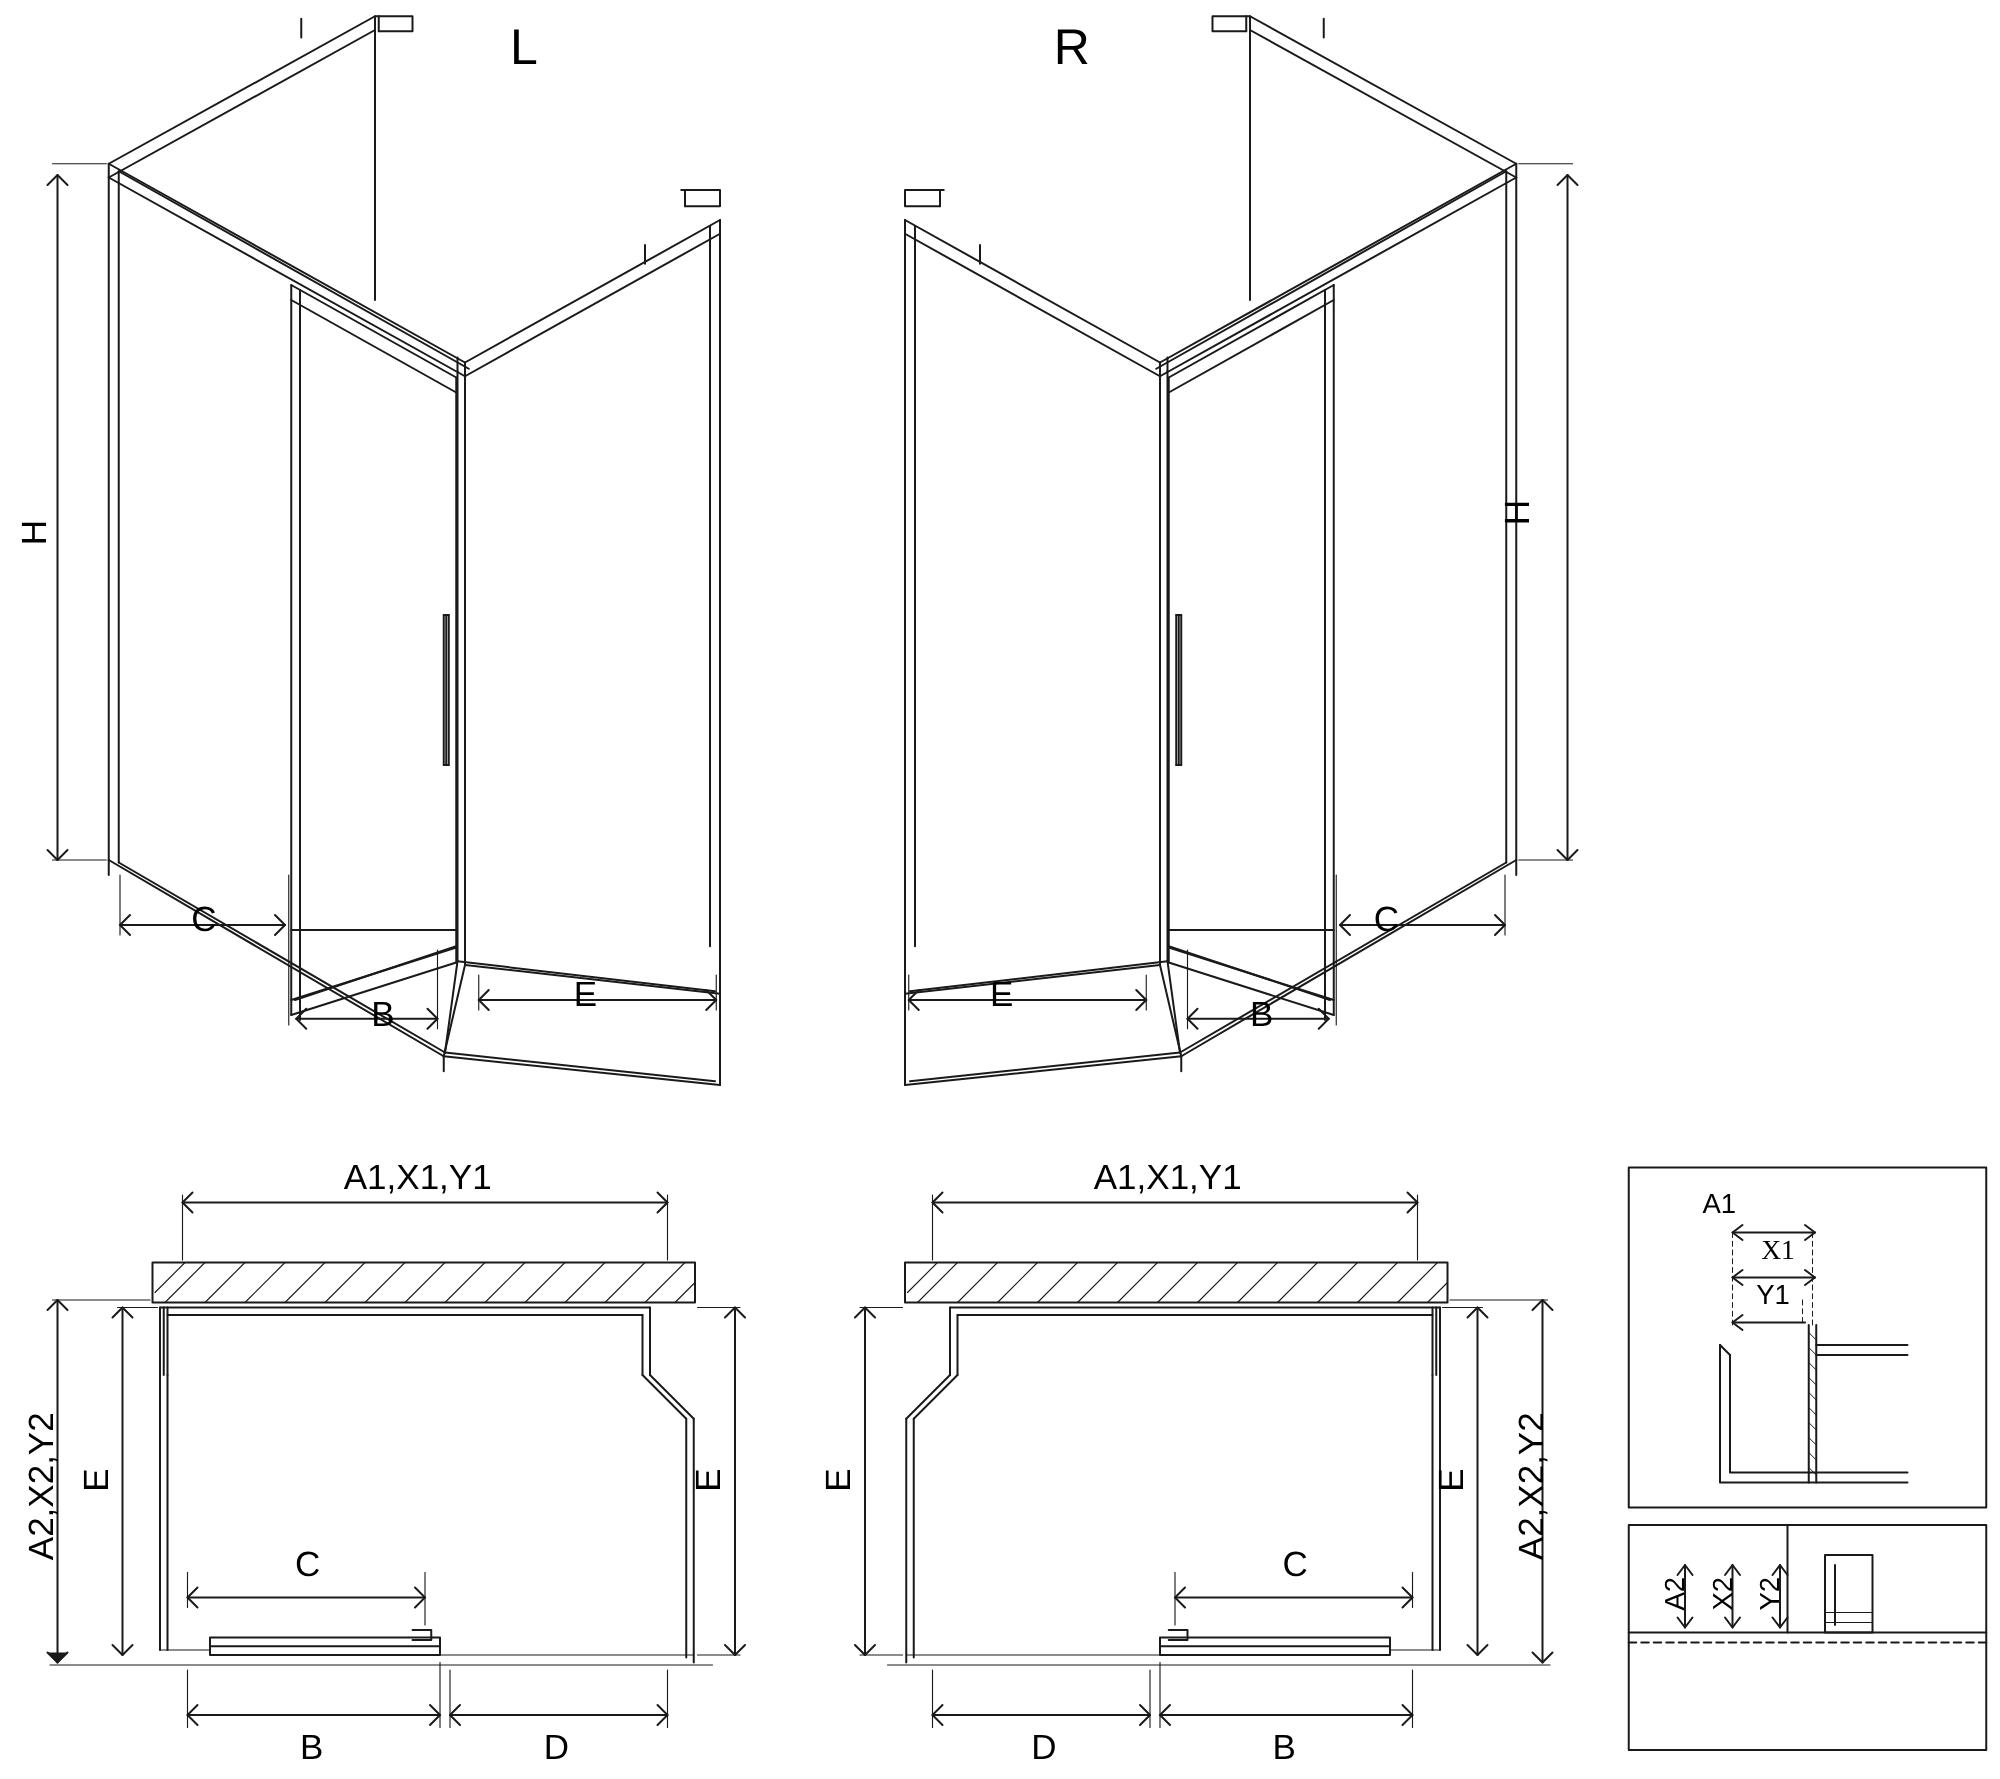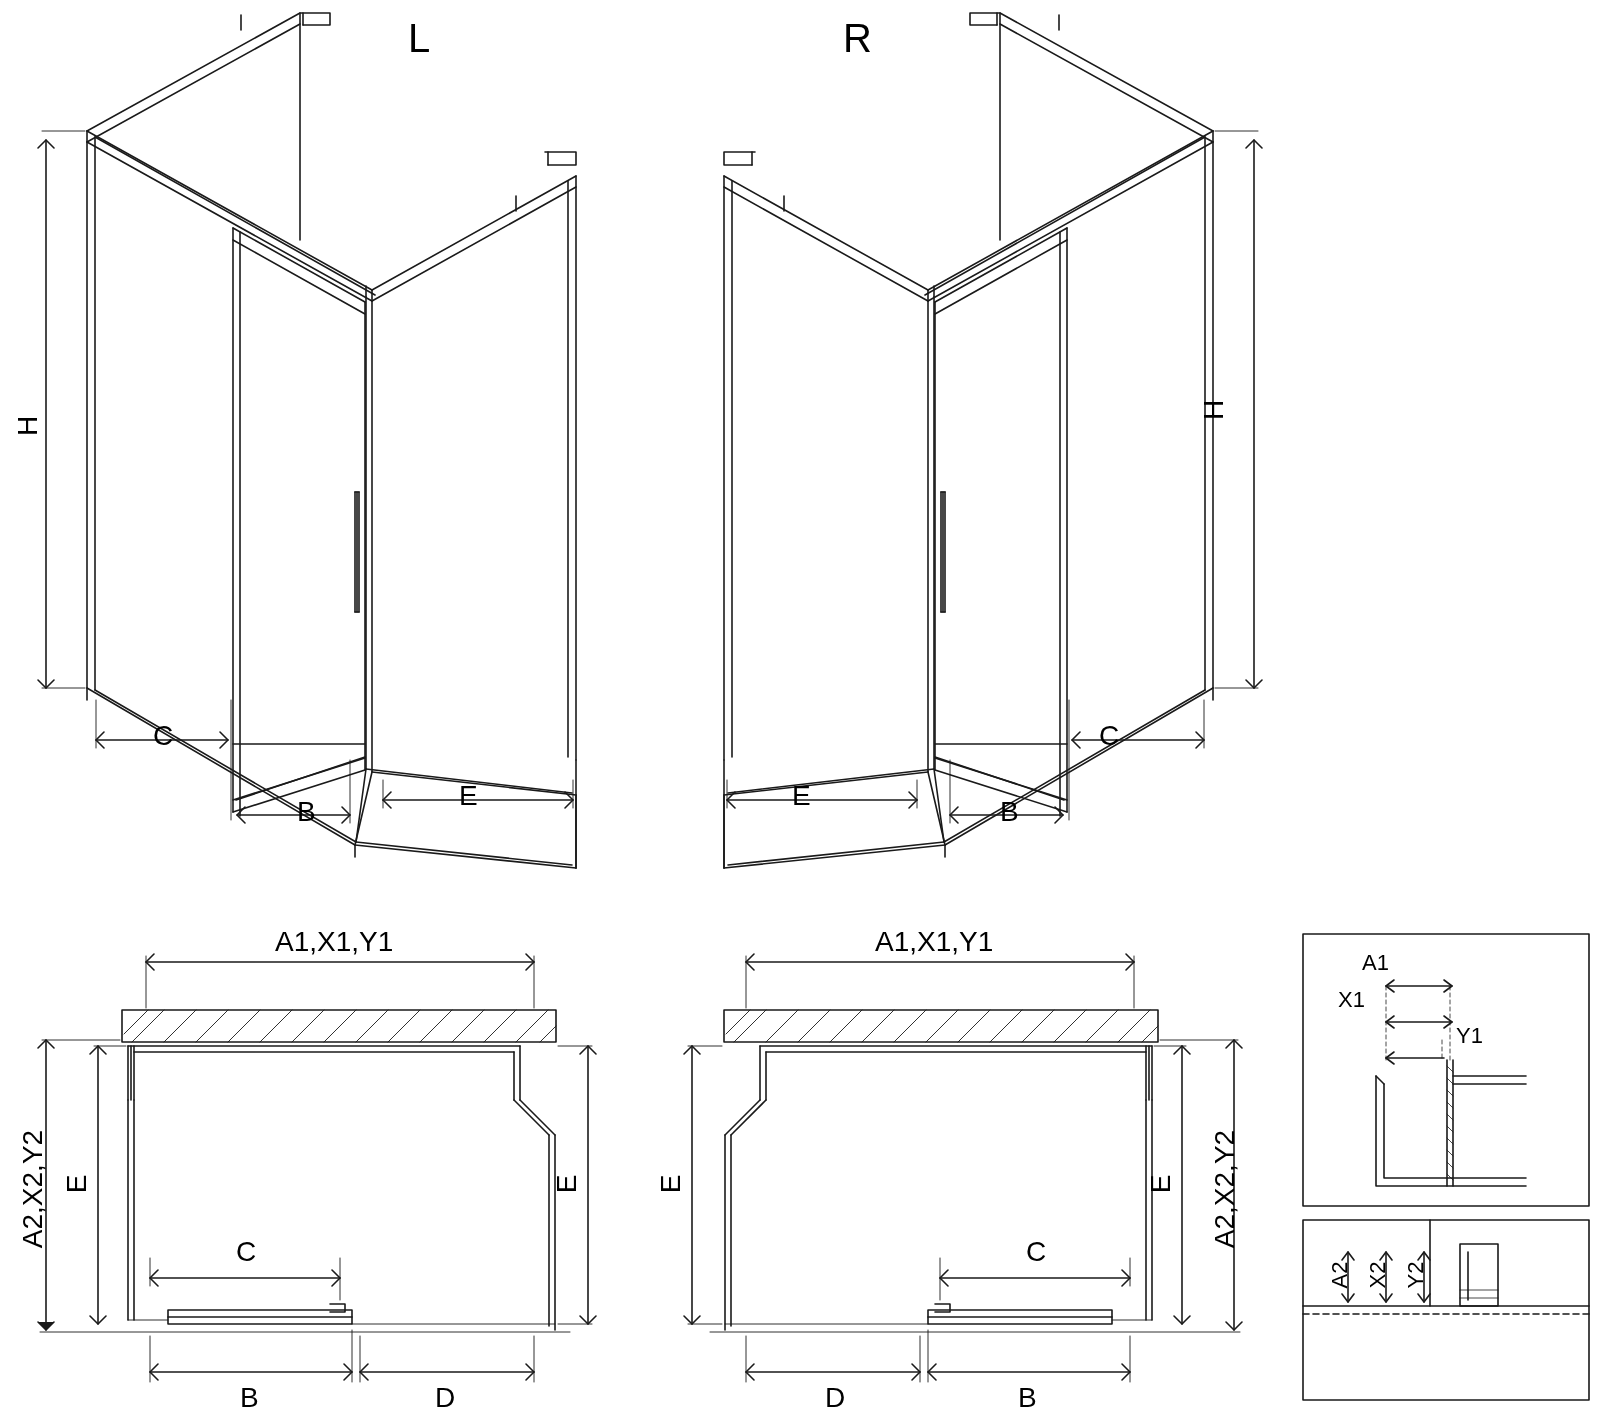--- a/index.html
+++ b/index.html
@@ -512,20 +512,20 @@
 
   <div class="lbl mid" style="left:875px; top:928px;">A1,X1,Y1</div>
   <div class="lbl mid rot90" style="left:1145px; top:1175px; width:160px; text-align:center;">A2,X2,Y2</div>
   <div class="lbl mid rot90" style="left:662px; top:1170px;">E</div>
   <div class="lbl mid rot90" style="left:1152px; top:1170px;">E</div>
   <div class="lbl mid" style="left:1026px; top:1238px;">C</div>
   <div class="lbl mid" style="left:1018px; top:1384px;">B</div>
   <div class="lbl mid" style="left:825px; top:1384px;">D</div>
 
   <div class="lbl sm" style="left:1362px; top:952px;">A1</div>
-  <div class="lbl sm" style="left:1338px; top:989px;">X1</div>
-  <div class="lbl sm" style="left:1456px; top:1025px;text-align:center;">Y1</div>
+  <div class="lbl sm" style="left:1409px; top:989px;font-family:Liberation Serif, serif;">X1</div>
+  <div class="lbl sm" style="left:1405px; top:1025px;text-align:center;">Y1</div>
 
   <div class="lbl sm rot90" style="left:1327px; top:1264px;">A2</div>
   <div class="lbl sm rot90" style="left:1365px; top:1264px;">X2</div>
   <div class="lbl sm rot90" style="left:1403px; top:1264px;">Y2</div>
 
 </div>
 
 </body></html>

